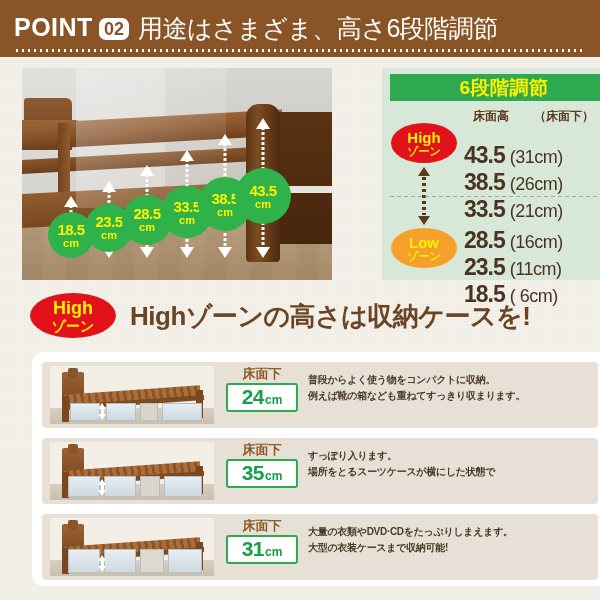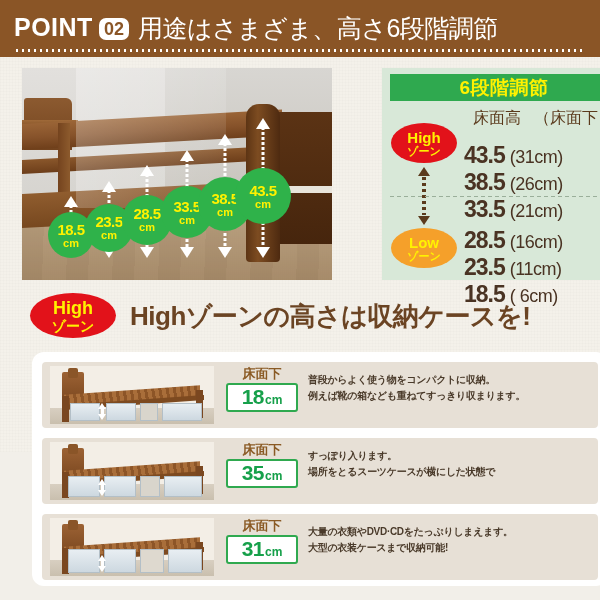--- a/index.html
+++ b/index.html
@@ -176,21 +176,21 @@
     position: absolute; left: 8px; top: 6px;
     width: 228px; height: 27px;
     background: #2fa94f;
     display: flex; align-items: center; justify-content: center;
   }
   #table-head span {
     color: #fff200; font-size: 19px; font-weight: bold; letter-spacing: 0.5px;
   }
   .col-head {
     position: absolute;
-    color: #5b3a1c; font-size: 16px; font-weight: normal;
+    color: #5b3a1c; font-size: 12px; font-weight: bold;
   }
   #ch-a { left: 91px; top: 40px; }
   #ch-b { left: 152px; top: 40px; }
 
   .zone-pill {
     position: absolute; left: 9px;
     width: 66px; height: 40px;
     border-radius: 50%;
     display: flex; flex-direction: column;
     align-items: center; justify-content: center;
@@ -481,21 +481,21 @@
         <div class="t-box" style="left:112px; width:40px;"></div>
         <div class="t-arrow">
           <div class="au"></div>
             <div class="al"></div>
             <div class="ad"></div>
         </div>
       </div>
       <div class="measure">
         <div class="mlab">床面下</div>
         <div class="mbox">
-          <span class="mv">18</span>
+          <span class="mv">24</span>
           <span class="mu">cm</span>
         </div>
       </div>
       <div class="desc">
         <div>普段からよく使う物をコンパクトに収納。</div>
         <div>例えば靴の箱なども重ねてすっきり収まります。</div>
       </div>
     </div>
 
     <div class="srow" id="srow1">

